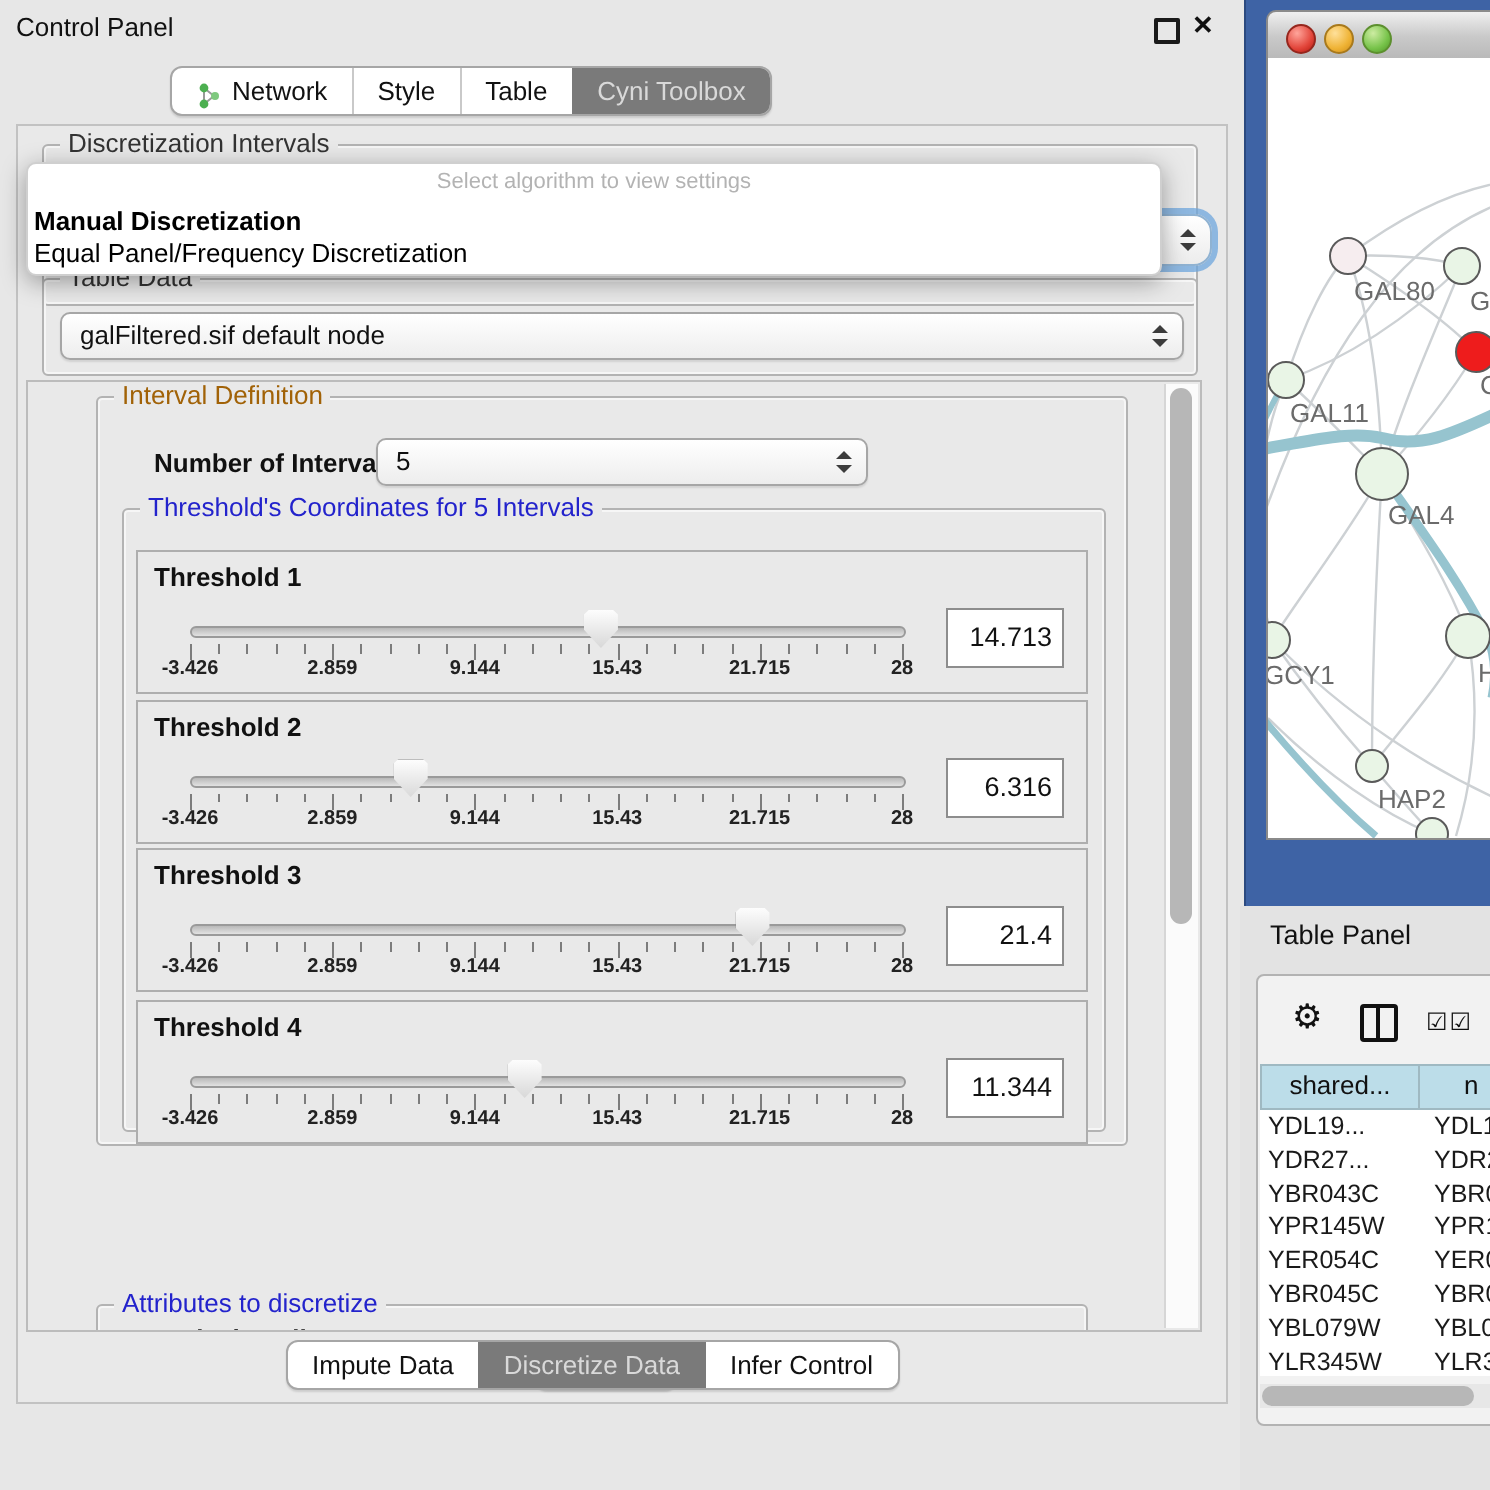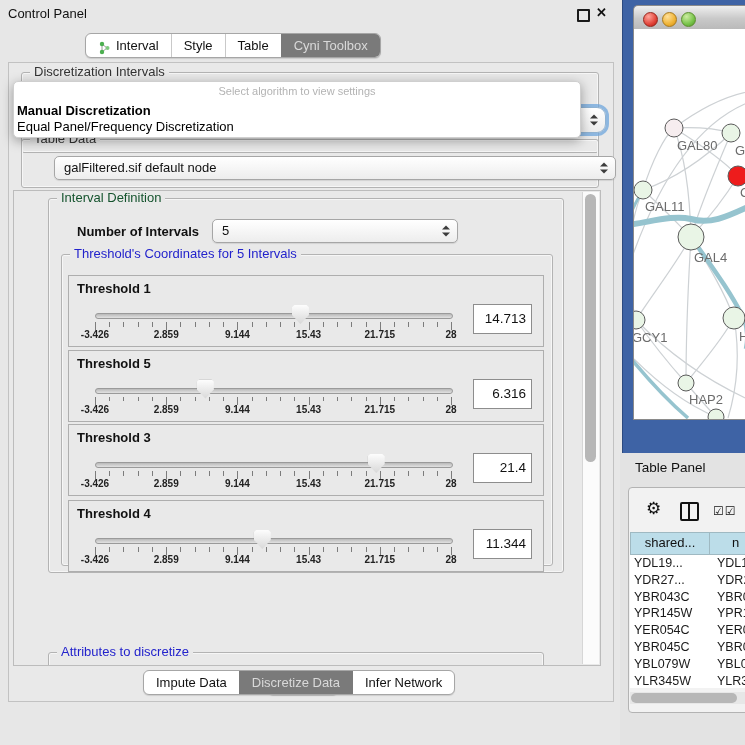--- a/index.html
+++ b/index.html
@@ -18,24 +18,24 @@
   .seg .s:first-child{border-left:none;}
   .seg .s.sel{background:#7a7a7a;color:#d9d9d9;border-left-color:#7a7a7a;}
   .seg .s.sel + .s{border-left-color:#7a7a7a;}
 
   
   .main{position:absolute;left:8px;top:62px;width:604px;height:638px;border:1px solid #c2c2c2;background:#e9e9e9;}
 
   .group{position:absolute;border:1px solid #b3b3b3;border-radius:3px;box-shadow:inset 0 0 0 1px #f6f6f6;}
   .gtitle{position:absolute;top:-9px;left:8px;background:#e9e9e9;padding:0 4px;font-size:13px;white-space:nowrap;}
   .t-gray{color:#333;}
-  .t-green{color:#14532d;}
+  .t-green{color:#a16207;}
   .t-blue{color:#2323cc;}
 
-  .combo{background:linear-gradient(#ffffff,#ededed);border:1px solid #a6a6a6;border-radius:5px;font-size:13px;color:#111;box-shadow:0 1px 1px rgba(0,0,0,.1);margin-left:24px;}
+  .combo{background:linear-gradient(#ffffff,#ededed);border:1px solid #a6a6a6;border-radius:5px;font-size:13px;color:#111;box-shadow:0 1px 1px rgba(0,0,0,.1);}
   .combo .txt{position:absolute;left:9px;top:0;line-height:22px;}
   .spin{position:absolute;right:7px;top:50%;transform:translateY(-50%);width:8px;height:11px;}
   .spin i{position:absolute;left:0;width:0;height:0;border-left:4px solid transparent;border-right:4px solid transparent;}
   .spin .up{top:0;border-bottom:4.5px solid #3c3c3c;}
   .spin .dn{bottom:0;border-top:4.5px solid #3c3c3c;}
 
   
   .algo-combo{position:absolute;left:22px;top:34px;width:560px;height:24px;border-radius:9px;
     background:linear-gradient(#ffffff,#ececec);border:1px solid #8fb2d2;
     box-shadow:0 0 0 3px rgba(110,166,220,.75);z-index:1;}
@@ -115,21 +115,21 @@
         <span style="display:inline-block;width:13px;height:14px;">
           <svg width="13" height="14" viewBox="0 0 13 14">
             <line x1="4" y1="3" x2="9" y2="7" stroke="#9a9a9a" stroke-width="1"></line>
             <line x1="4" y1="11" x2="9" y2="7" stroke="#9a9a9a" stroke-width="1"></line>
             <line x1="4" y1="3" x2="4" y2="11" stroke="#9a9a9a" stroke-width="1"></line>
             <circle cx="4" cy="3" r="2.2" fill="#4caf50"></circle>
             <circle cx="4" cy="11" r="2.2" fill="#4caf50"></circle>
             <circle cx="9.5" cy="7" r="2" fill="#7fc97f"></circle>
           </svg>
         </span>
-        <span>Interval</span>
+        <span>Network</span>
       </div>
       <div class="s">
           <span>Style</span>
         </div>
       <div class="s">
           <span>Table</span>
         </div>
       <div class="s sel">
           <span>Cyni Toolbox</span>
         </div>
@@ -211,21 +211,21 @@
                     <span style="left: 0%;">-3.426</span>
                     <span style="left: 20%;">2.859</span>
                     <span style="left: 40%;">9.144</span>
                     <span style="left: 60%;">15.43</span>
                     <span style="left: 80%;">21.715</span>
                     <span style="left: 100%;">28</span>
                   </div>
     <div class="th-value">14.713</div>
   </div>
                 <div class="th-panel" style="top: 94.5px;">
-    <div class="th-label">Threshold 5</div>
+    <div class="th-label">Threshold 2</div>
     <div class="th-track"></div>
     <div class="th-thumb" style="left: 127.859px;"></div>
     <div class="th-ticks">
                     <span style="left: 0%; height: 8px;"></span>
                     <span style="left: 4%; height: 4.5px;"></span>
                     <span style="left: 8%; height: 4.5px;"></span>
                     <span style="left: 12%; height: 4.5px;"></span>
                     <span style="left: 16%; height: 4.5px;"></span>
                     <span style="left: 20%; height: 8px;"></span>
                     <span style="left: 24%; height: 4.5px;"></span>
@@ -368,21 +368,21 @@
     <div class="apply-btn">Apply</div>
 
     <div class="seg" style="left:143px;top:670px;">
       <div class="s">
           <span>Impute Data</span>
         </div>
       <div class="s sel">
           <span>Discretize Data</span>
         </div>
       <div class="s">
-          <span>Infer Network</span>
+          <span>Infer Control</span>
         </div>
     </div>
   </div>
 
   <div class="desktop"></div>
 
   <div class="netwin">
     <div class="tbar">
       <span class="light r"></span>
       <span class="light y"></span>

